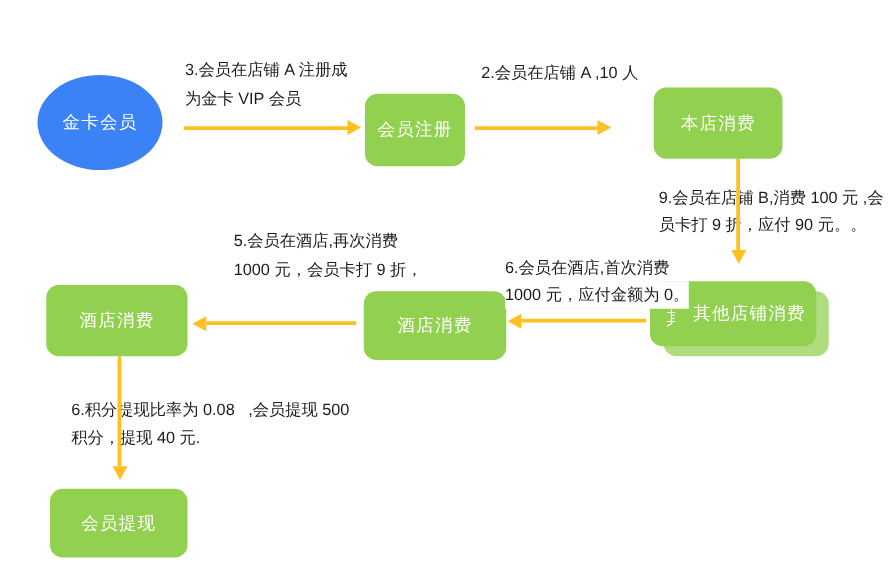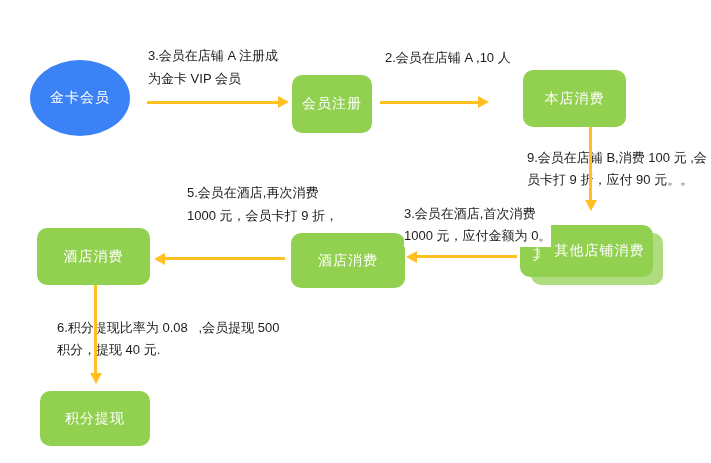--- a/index.html
+++ b/index.html
@@ -120,21 +120,21 @@
 
   <div class="node" id="node-hotel-center">
     <span>酒店消费</span>
   </div>
 
   <div class="node" id="node-hotel-left">
     <span>酒店消费</span>
   </div>
 
   <div class="node" id="node-points">
-    <span>积分提现</span>
+    <span>会员提现</span>
   </div>
 
   <div class="note" id="note4">
-    <span>3.会员在酒店,首次消费</span>
+    <span>6.会员在酒店,首次消费</span>
     <span>1000 元，应付金额为 0。</span>
   </div>
 
 </div>
 
 </body></html>

